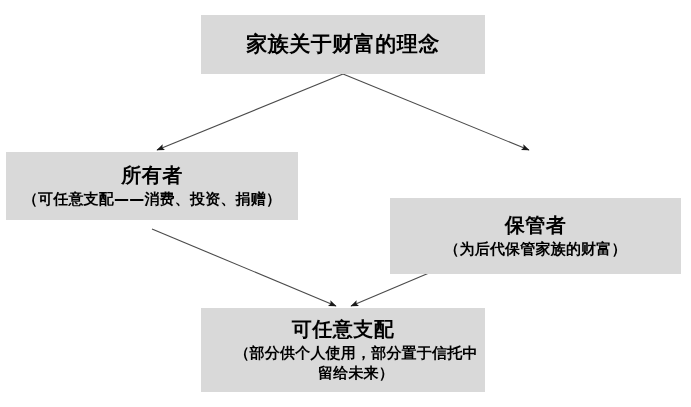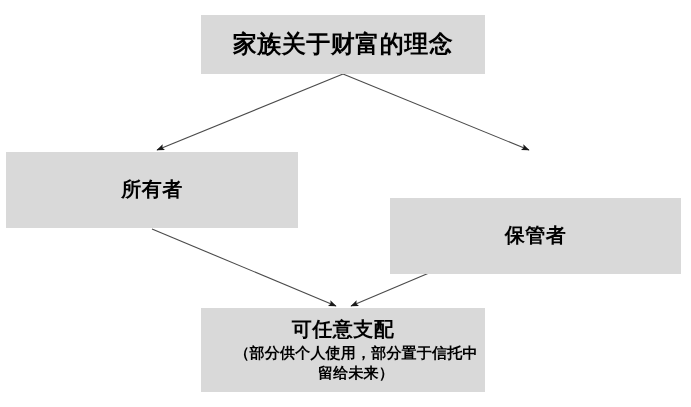--- a/index.html
+++ b/index.html
@@ -54,27 +54,27 @@
     margin-top: 2px;
     padding: 0 6px;
   }
   #node-root {
     left: 201px;
     top: 15px;
     width: 284px;
     height: 59px;
   }
   #node-root .node-title {
-    font-size: 24px;
+    font-size: 21px;
   }
   #node-owner {
     left: 6px;
     top: 152px;
     width: 292px;
-    height: 76px;
+    height: 68px;
   }
   #node-steward {
     left: 390px;
     top: 152px;
     width: 291px;
     height: 76px;
     margin-top: 46px;
   }
   #node-hybrid {
     left: 201px;
@@ -107,24 +107,26 @@
 
     <path d="M533,229 L351,306" fill="none" stroke="#4a4a4a" stroke-width="1.1" marker-end="url(#arrow-head)"></path>
   </svg>
 
   <div class="node-box" id="node-root">
     <div class="node-title">家族关于财富的理念</div>
   </div>
 
   <div class="node-box" id="node-owner">
     <div class="node-title">所有者</div>
+    <div class="node-sub">（可任意支配——消费、投资、捐赠）</div>
   </div>
 
   <div class="node-box" id="node-steward">
     <div class="node-title">保管者</div>
+    <div class="node-sub">（为后代保管家族的财富）</div>
   </div>
 
   <div class="node-box" id="node-hybrid">
     <div class="node-title">可任意支配</div>
     <div class="node-sub">（部分供个人使用，部分置于信托中留给未来）</div>
   </div>
 
 </div>
 
 </body></html>

